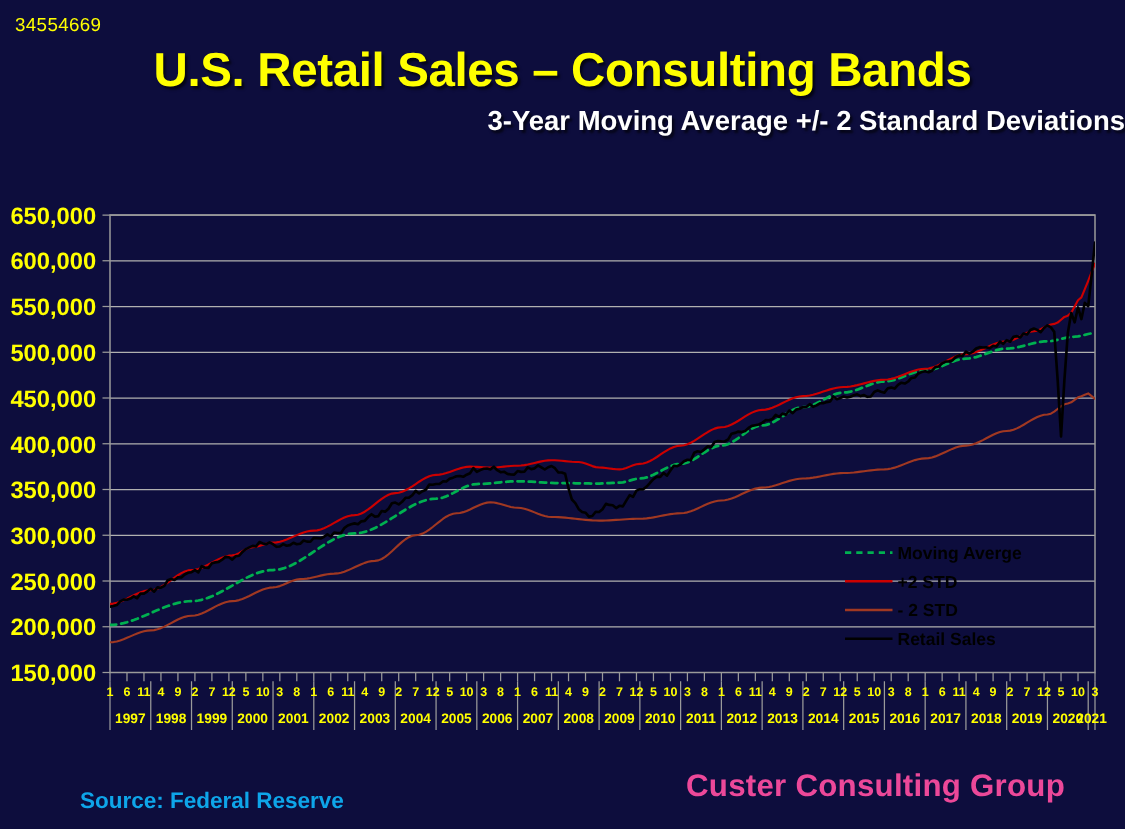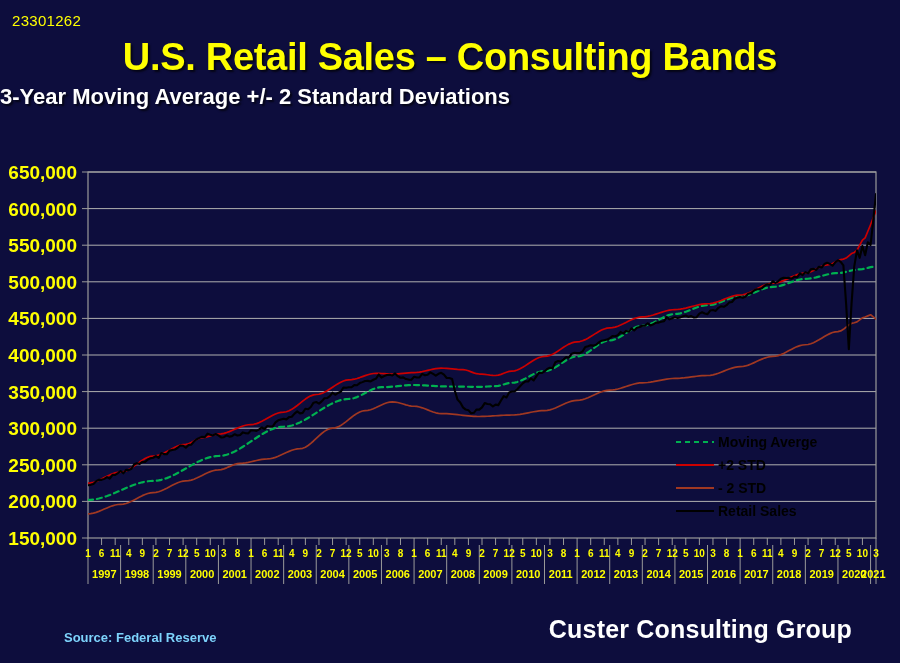--- a/index.html
+++ b/index.html
@@ -24,52 +24,52 @@
   #title {
     position: absolute; left: 0; top: 36px; width: 900px;
     text-align: center;
     color: #ffff00;
     font-size: 38px; font-weight: bold;
     letter-spacing: -0.3px;
     text-shadow: 2px 2px 2px rgba(0,0,0,0.65);
   }
   #subtitle {
     position: absolute; left: 0; top: 84px; width: 900px;
-    text-align: left;
+    text-align: right;
     color: #ffffff;
     font-size: 22px; font-weight: bold;
     text-shadow: 2px 2px 2px rgba(0,0,0,0.65);
   }
   #chart-wrap {
     position: absolute;
     left: 0; top: 150px;
     width: 760px; height: 450px;
   }
   #chart-svg { display: block; }
   #source {
     position: absolute; left: 64px; top: 630px;
-    color: #7dd3fc; font-size: 13px; font-weight: bold;
+    color: #0ea5e9; font-size: 18px; font-weight: bold;
   }
   #brand {
     position: absolute; right: 48px; top: 615px;
-    color: #ffffff; font-size: 25px; font-weight: bold;
+    color: #ec4899; font-size: 25px; font-weight: bold;
     letter-spacing: 0.2px;
   }
   text { font-family: "Liberation Sans", sans-serif; }
   .ylab { fill: #ffff00; font-size: 19px; font-weight: bold; text-anchor: end; }
   .mlab { fill: #ffff00; font-size: 10px; font-weight: bold; text-anchor: middle; }
   .ylab-x { fill: #ffff00; font-size: 11px; font-weight: bold; text-anchor: middle; }
   .leg { fill: #000000; font-size: 14px; font-weight: bold; text-anchor: start; }
 </style>
 </head>
 <body>
 
 <div id="slide">
 
-  <div id="datestamp">23301262</div>
+  <div id="datestamp">34554669</div>
   <div id="title">U.S. Retail Sales – Consulting Bands</div>
   <div id="subtitle">3-Year Moving Average +/- 2 Standard Deviations</div>
 
   <div id="chart-wrap">
     <svg id="chart-svg" width="900" height="450" viewBox="0 0 900 450">
       <g id="grid-layer">
           <line x1="88" y1="22" x2="876" y2="22" stroke="#b0b0b0" stroke-width="1"></line>
           <line x1="82" y1="22" x2="88" y2="22" stroke="#9a9a9a" stroke-width="1"></line>
           <line x1="88" y1="58.599999999999966" x2="876" y2="58.599999999999966" stroke="#b0b0b0" stroke-width="1"></line>
           <line x1="82" y1="58.599999999999966" x2="88" y2="58.599999999999966" stroke="#9a9a9a" stroke-width="1"></line>

